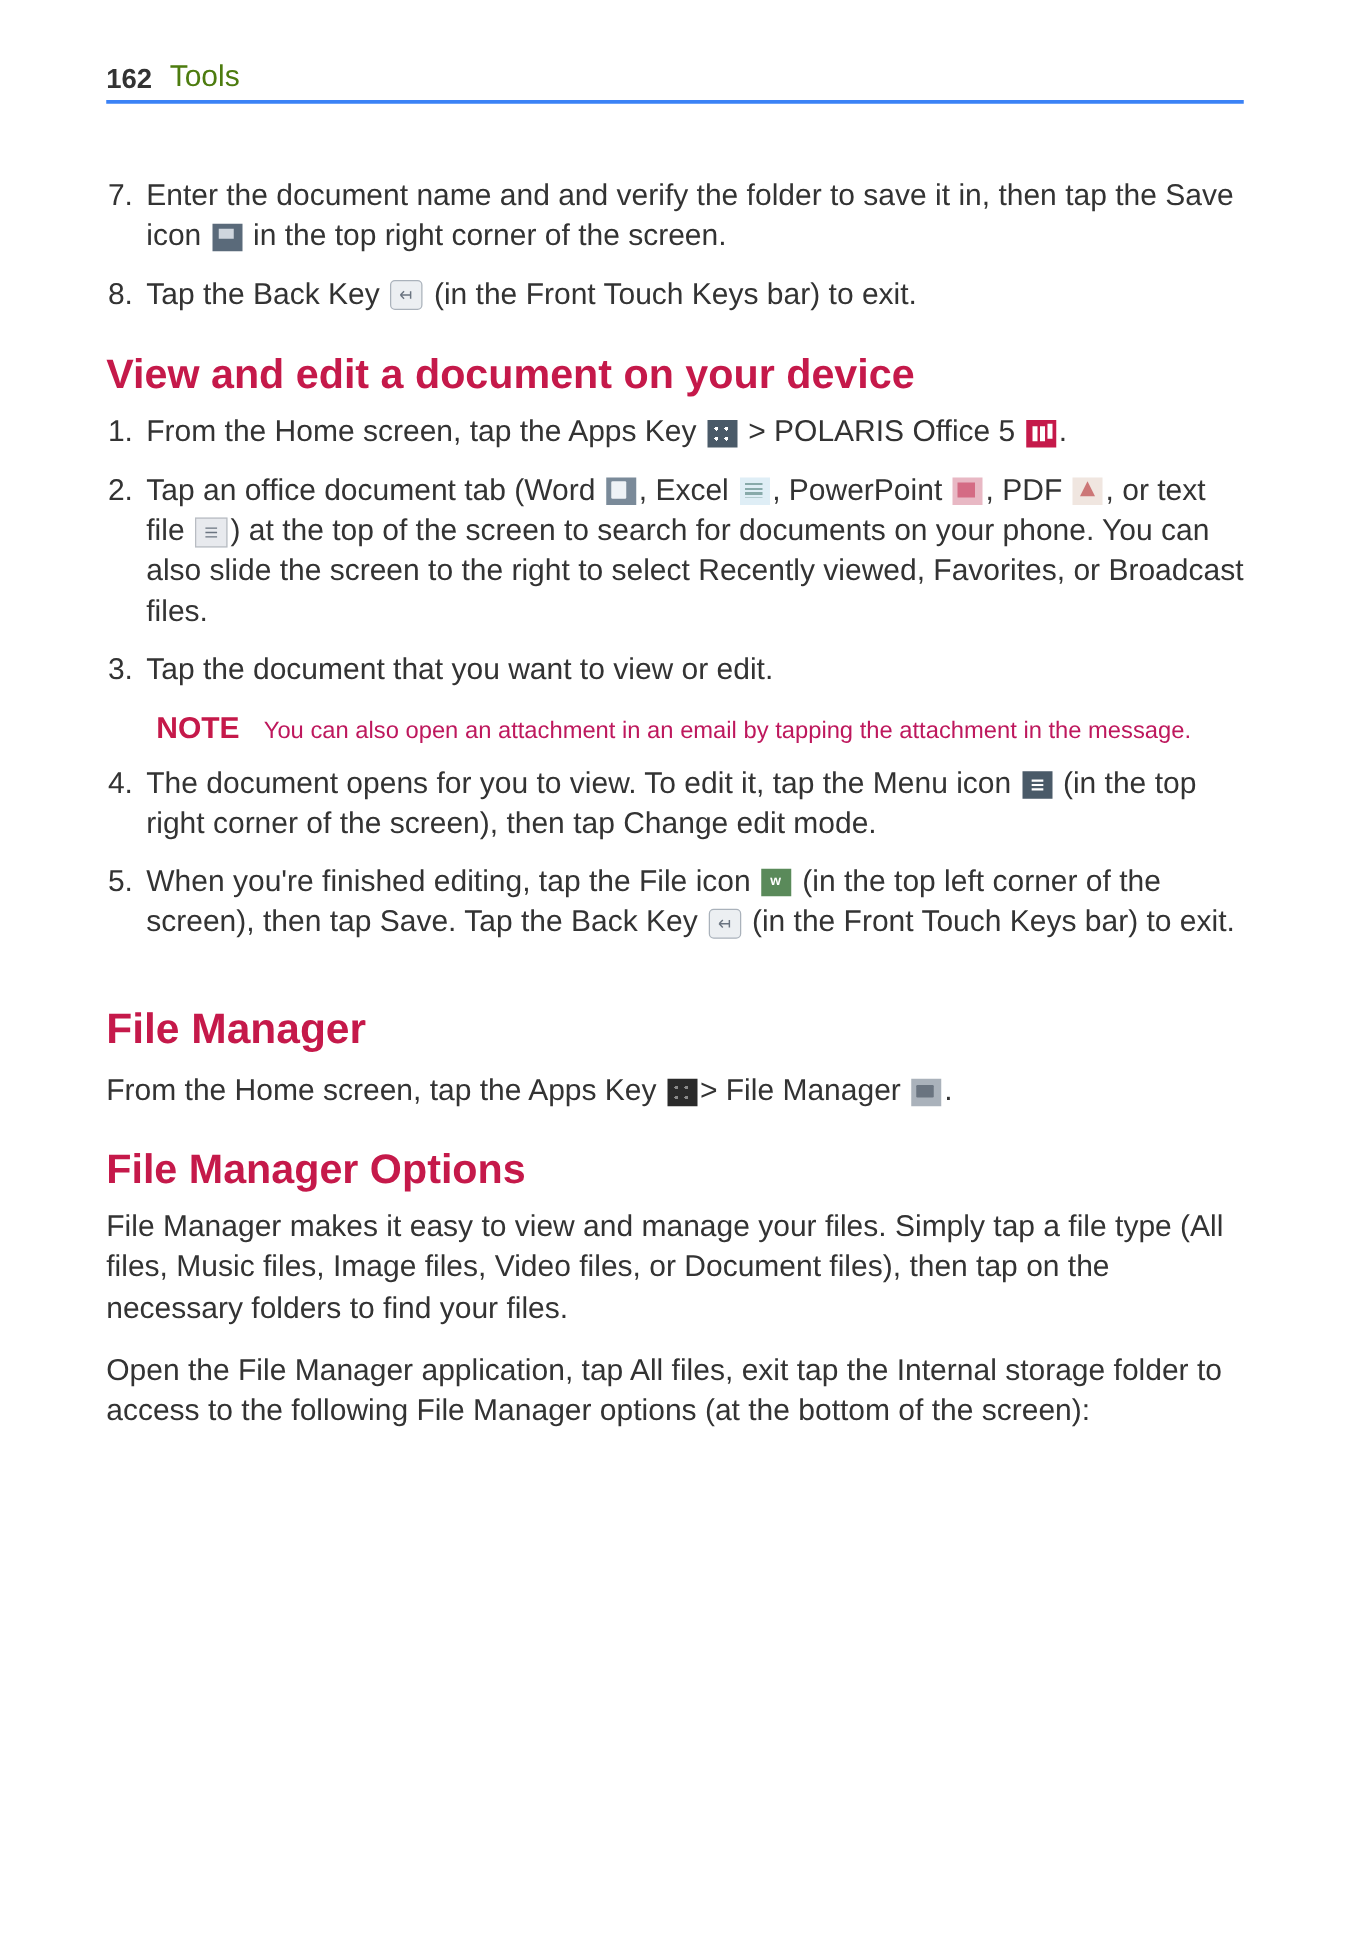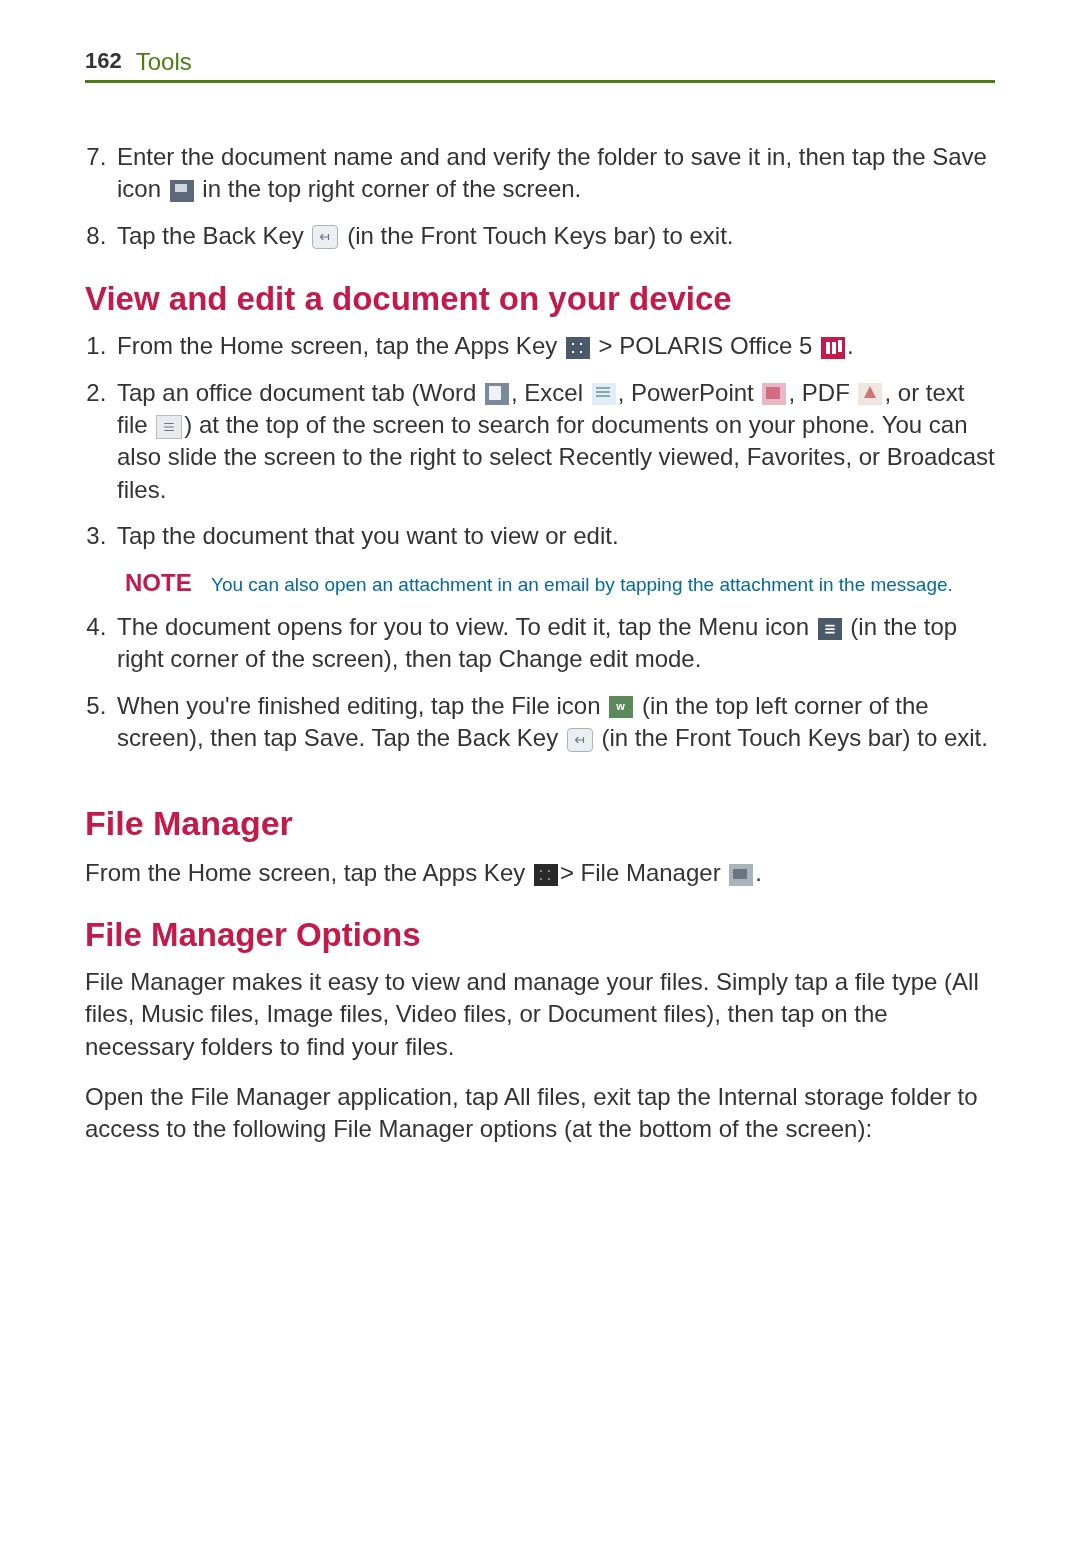--- a/index.html
+++ b/index.html
@@ -10,22 +10,22 @@
     color: #333;
   }
   .page {
     width: 1080px;
     min-height: 1552px;
     box-sizing: border-box;
     padding: 48px 85px 60px 85px;
   }
   .header {
     display: flex;
-    align-items: flex-start;
-    border-bottom: 3px solid #4d7c0f;
+    align-items: flex-end;
+    border-bottom: 3px solid #3b82f6;
     padding-bottom: 4px;
     margin-bottom: 58px;
   }
   .page-number {
     font-size: 22px;
     font-weight: bold;
     color: #333;
     margin-right: 14px;
   }
   .section-name {
@@ -59,21 +59,21 @@
   .note-label {
     color: #c5194a;
     font-weight: bold;
     font-size: 24px;
     width: 86px;
     flex: 0 0 auto;
     padding-left: 12px;
   }
   .note-text {
     font-size: 19px;
-    color: #0369a1;
+    color: #be185d;
   }
   h2.section-title {
     color: #c5194a;
     font-size: 34px;
     font-weight: 600;
     margin: 50px 0 14px 0;
   }
   p.body {
     font-size: 24px;
     line-height: 1.35;

